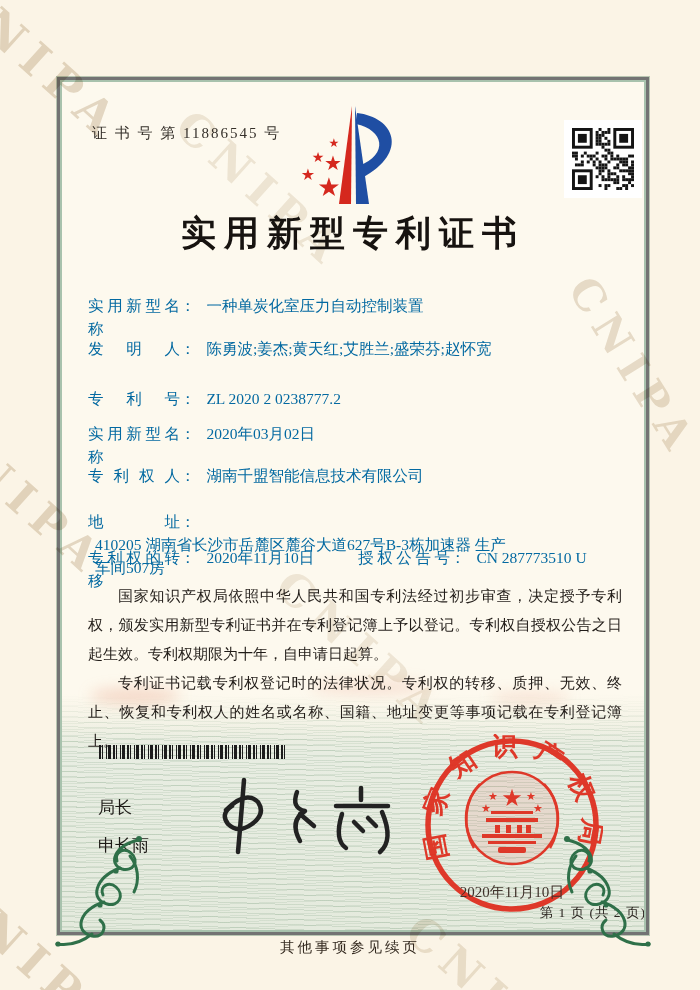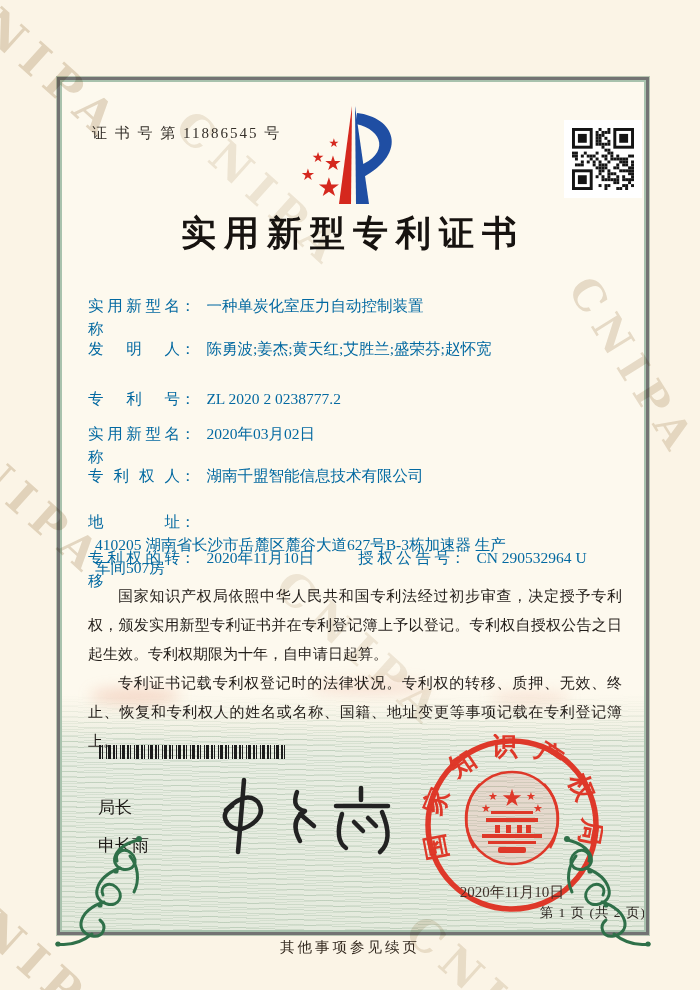--- a/index.html
+++ b/index.html
@@ -293,21 +293,21 @@
   </div>
   <div class="row r6">
     <span class="lbl">地址</span><span class="colon">：</span>
     <span class="val">410205 湖南省长沙市岳麓区麓谷大道627号B-3栋加速器 生产车间507房</span>
   </div>
   <div class="row r7">
     <span class="lbl">专利权的转移</span><span class="colon">：</span>
     <span class="val">2020年11月10日</span>
     <span class="pair2">
       <span class="lbl">授权公告号</span><span class="colon">：</span>
-      <span class="val">CN 290532964 U</span>
+      <span class="val">CN 287773510 U</span>
     </span>
   </div>
 
   <div class="paras">
     <p>国家知识产权局依照中华人民共和国专利法经过初步审查，决定授予专利权，颁发实用新型专利证书并在专利登记簿上予以登记。专利权自授权公告之日起生效。专利权期限为十年，自申请日起算。</p>
     <p>专利证书记载专利权登记时的法律状况。专利权的转移、质押、无效、终止、恢复和专利权人的姓名或名称、国籍、地址变更等事项记载在专利登记簿上。</p>
   </div>
 
   <div class="barcode"></div>
 

